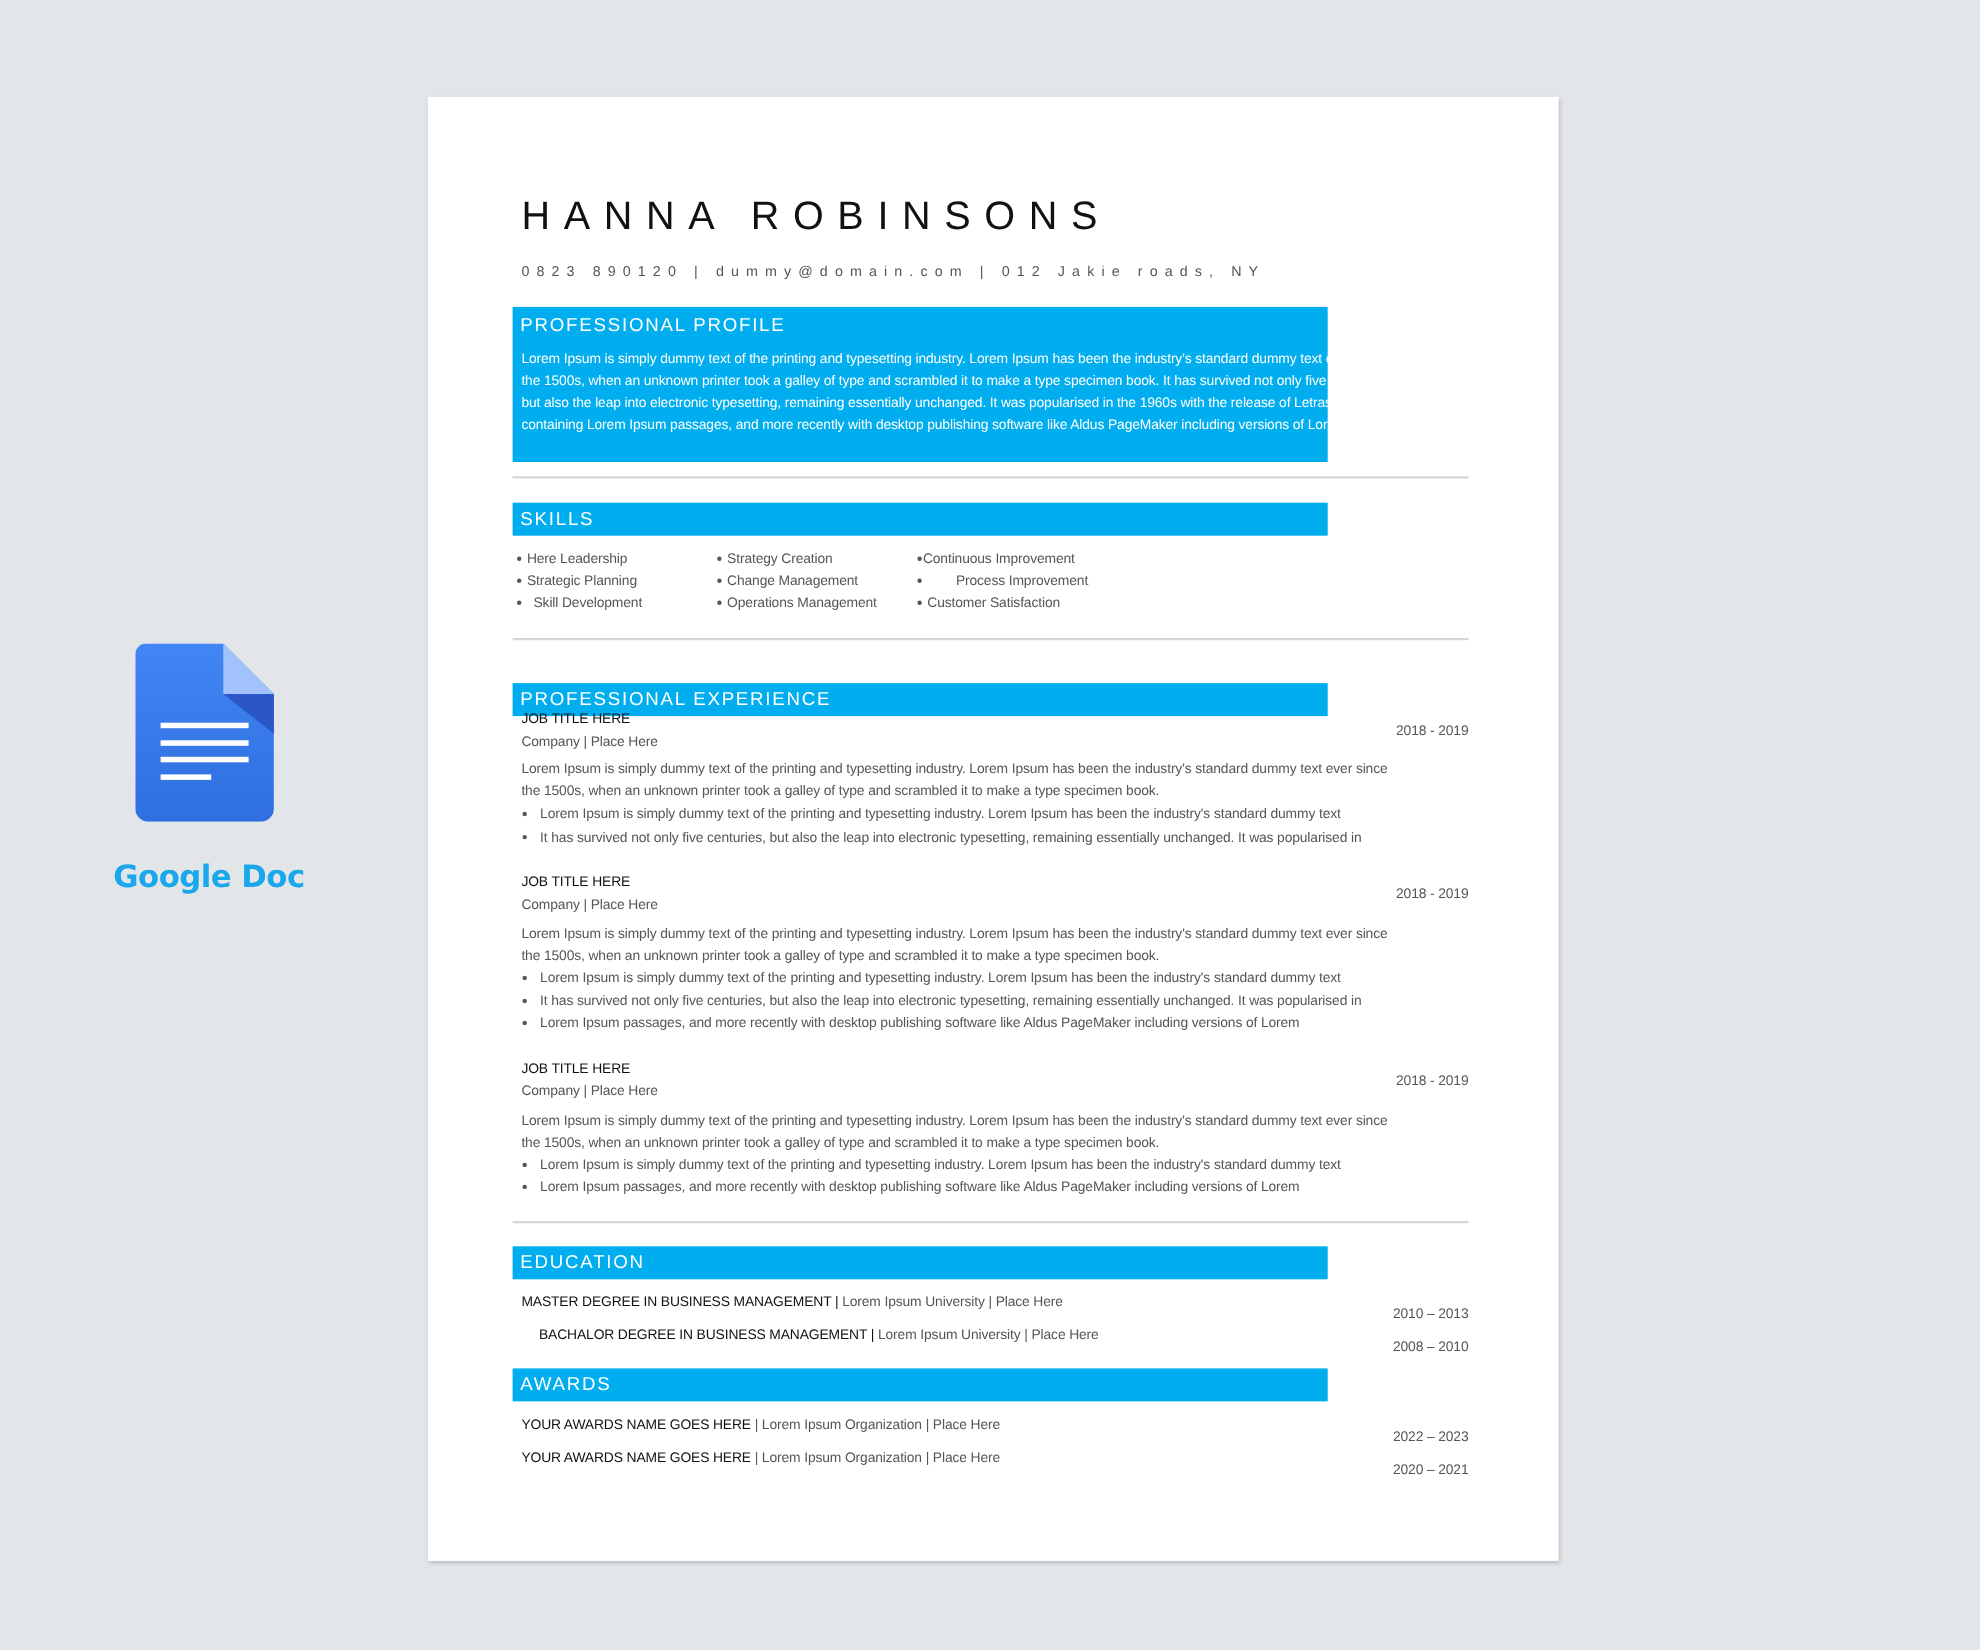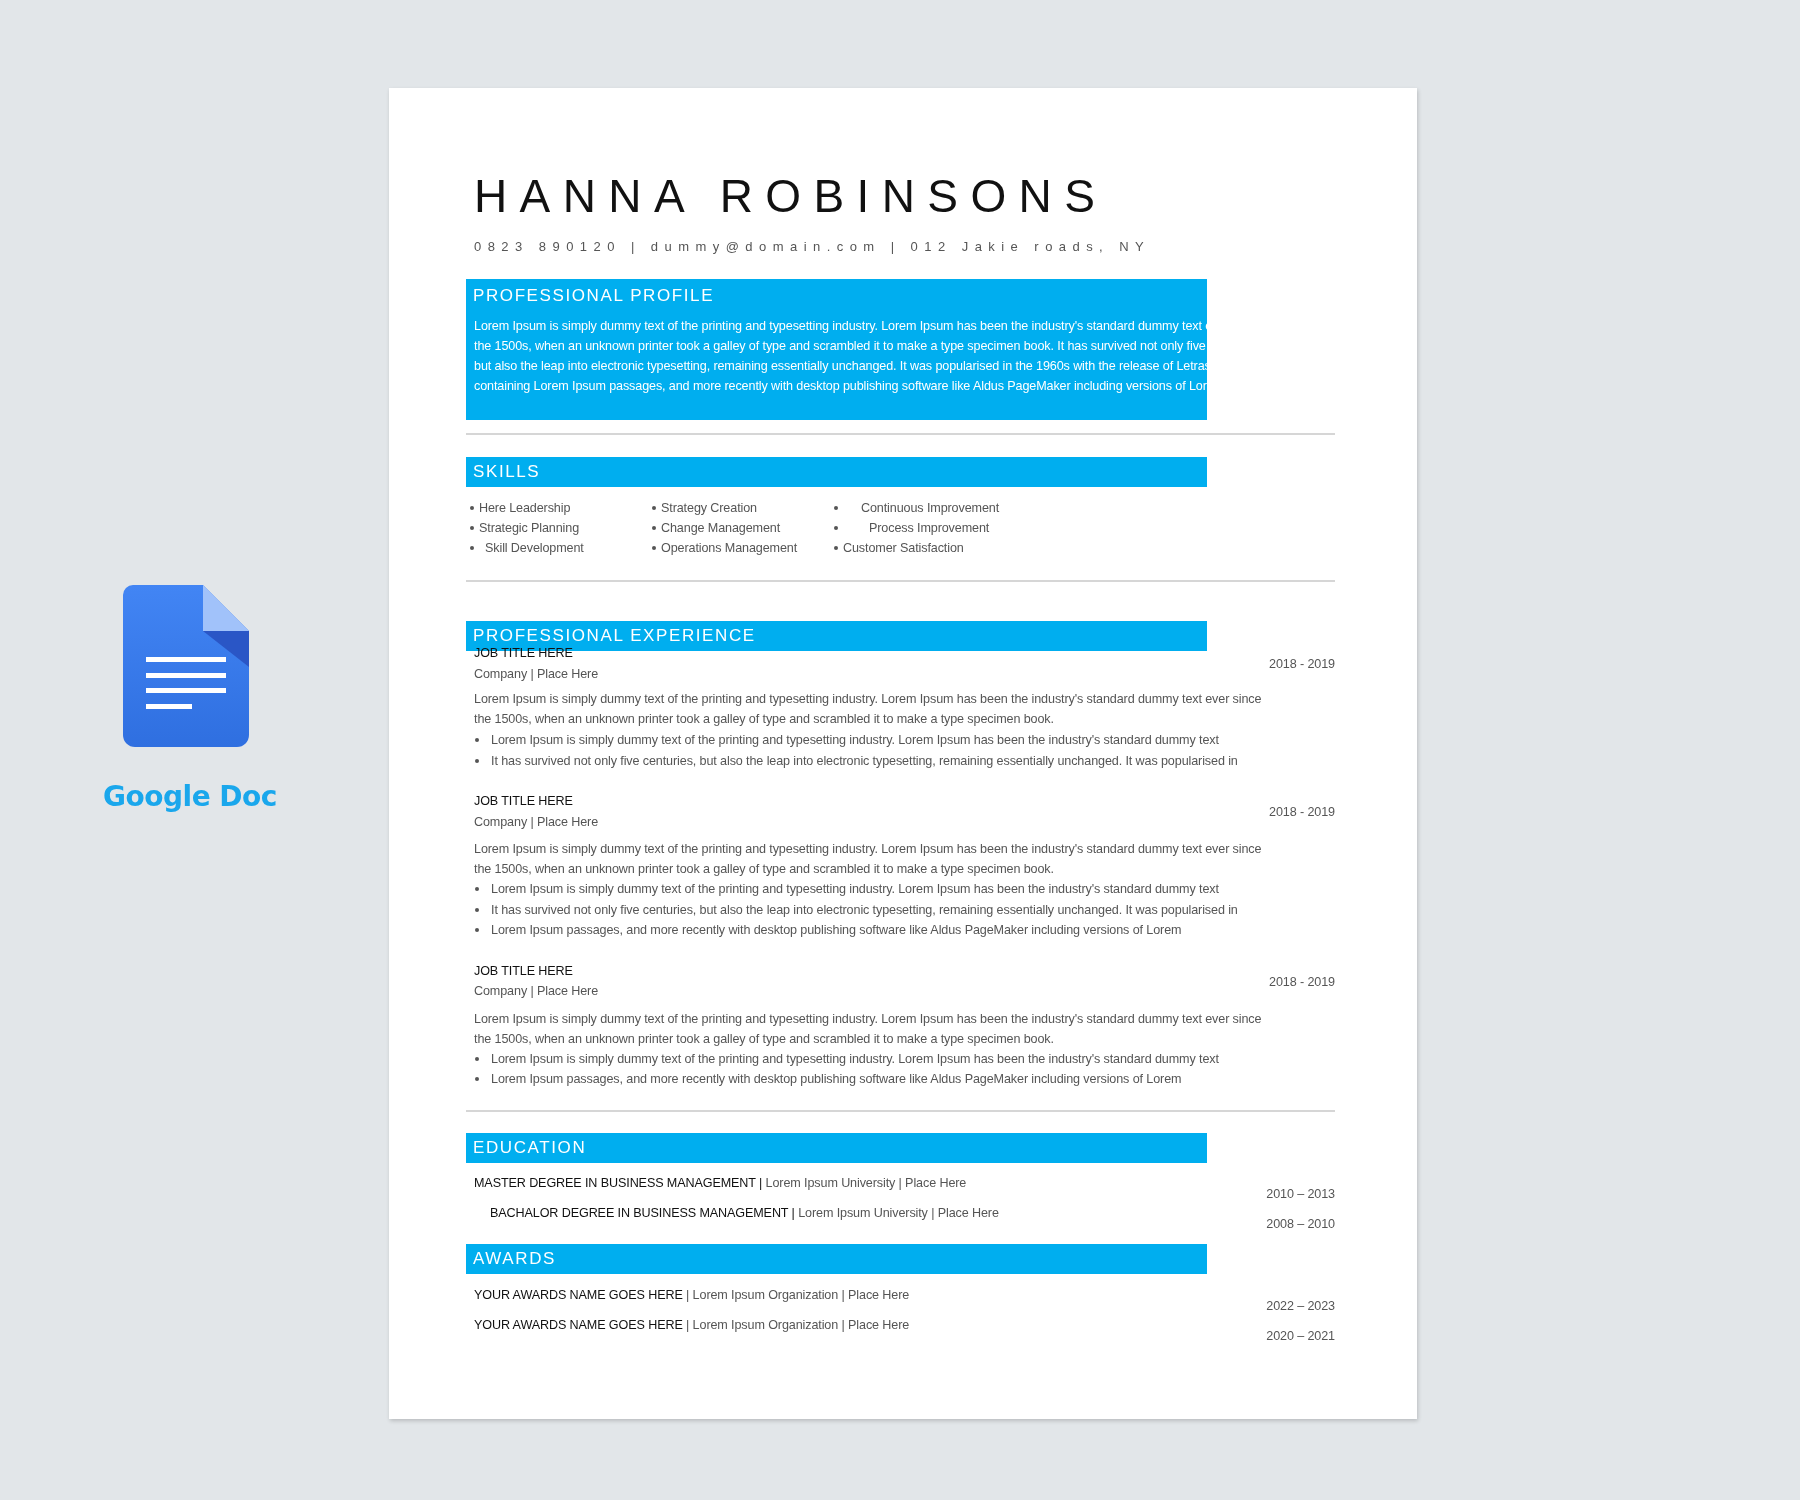--- a/index.html
+++ b/index.html
@@ -1,21 +1,21 @@
 <!DOCTYPE html>
 <html><head>
 <meta charset="utf-8">
 <style>
   html,body{margin:0;padding:0;}
   body{width:1800px;height:1500px;background:#e2e6e9;position:relative;overflow:hidden;font-family:"Liberation Sans",sans-serif;}
   .gdoc{position:absolute;left:123px;top:585px;width:126px;height:162px;}
   .gdoc-label{position:absolute;left:100px;top:780px;width:180px;text-align:center;font-family:"DejaVu Sans",sans-serif;font-weight:bold;font-size:28px;color:#1aa7ec;letter-spacing:-0.5px;}
   .page{position:absolute;left:389px;top:88px;width:1028px;height:1331px;background:#fff;box-shadow:1px 2px 4px rgba(0,0,0,0.18);}
   .abs{position:absolute;white-space:nowrap;}
-  .name{left:85px;top:80px;font-size:46px;letter-spacing:12.4px;color:#111;font-weight:normal;line-height:56px;}
+  .name{left:85px;top:80px;font-size:36px;letter-spacing:12.4px;color:#111;font-weight:normal;line-height:56px;}
   .contact{left:85px;top:151px;font-size:13px;letter-spacing:6.45px;color:#555;line-height:16px;}
   .bar{position:absolute;left:77px;width:741px;background:#00aeef;}
   .bar-title{position:absolute;left:7px;top:6px;color:#fff;font-size:17px;letter-spacing:1.6px;line-height:20px;}
   .divider{position:absolute;left:77px;width:869px;height:2px;background:#d6d6d6;}
   .ptext{position:absolute;left:8px;color:#fff;font-size:12.6px;line-height:20px;white-space:nowrap;letter-spacing:-0.12px;}
   .t{font-size:12.6px;line-height:20px;color:#555;letter-spacing:-0.12px;}
   .dark{color:#111;}
   .bullet{position:absolute;width:4px;height:4px;border-radius:50%;background:#555;}
   .right{text-align:right;margin-top:11px;}
 </style>
@@ -65,21 +65,21 @@
     <div class="abs t" style="left:96px;top:450px;">Skill Development</div>
 
     <span class="bullet" style="left:263px;top:418px;"></span>
     <div class="abs t" style="left:272px;top:410px;">Strategy Creation</div>
     <span class="bullet" style="left:263px;top:438px;"></span>
     <div class="abs t" style="left:272px;top:430px;">Change Management</div>
     <span class="bullet" style="left:263px;top:458px;"></span>
     <div class="abs t" style="left:272px;top:450px;">Operations Management</div>
 
     <span class="bullet" style="left:445px;top:418px;"></span>
-    <div class="abs t" style="left:472px;top:410px;">Continuous Improvement</div>
+    <div class="abs t" style="left:450px;top:410px;">Continuous Improvement</div>
     <span class="bullet" style="left:445px;top:438px;"></span>
     <div class="abs t" style="left:480px;top:430px;">Process Improvement</div>
     <span class="bullet" style="left:445px;top:458px;"></span>
     <div class="abs t" style="left:454px;top:450px;">Customer Satisfaction</div>
   </div>
   <div class="divider" style="top:492px;"></div>
 
   <div class="bar" style="top:533px;height:30px;">
     <div class="bar-title" style="top:5px;">PROFESSIONAL EXPERIENCE</div>
   </div>

